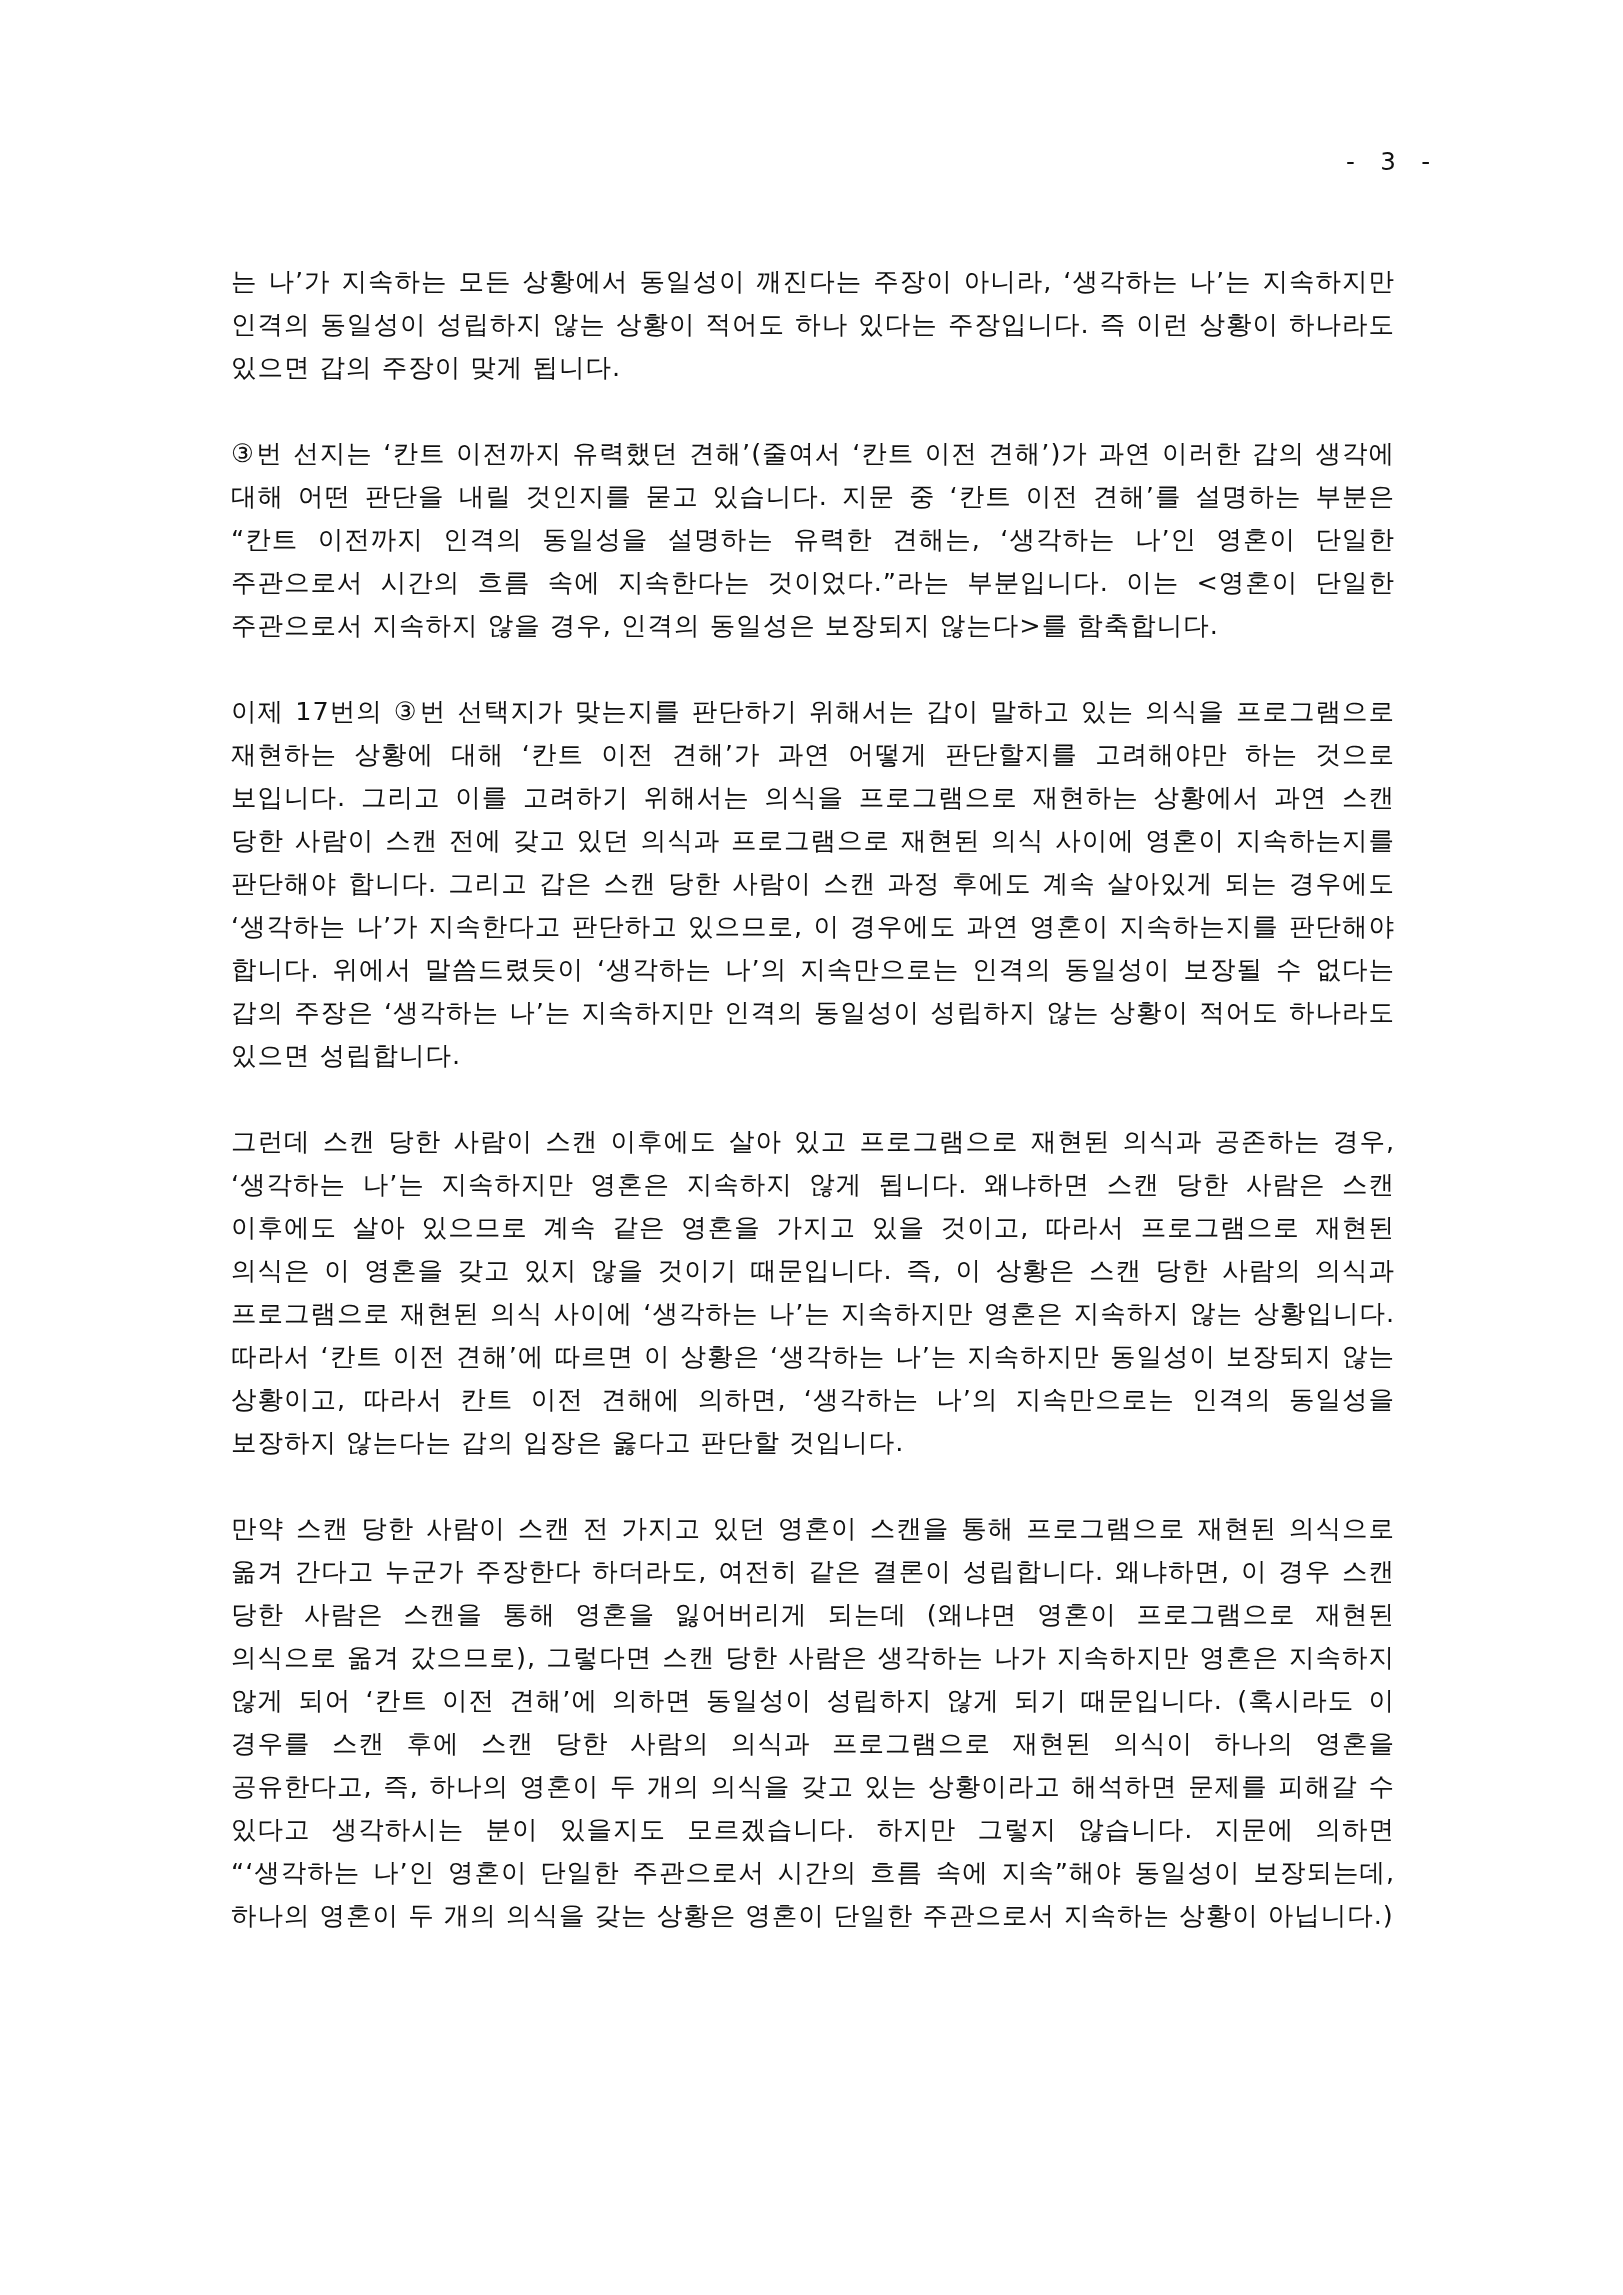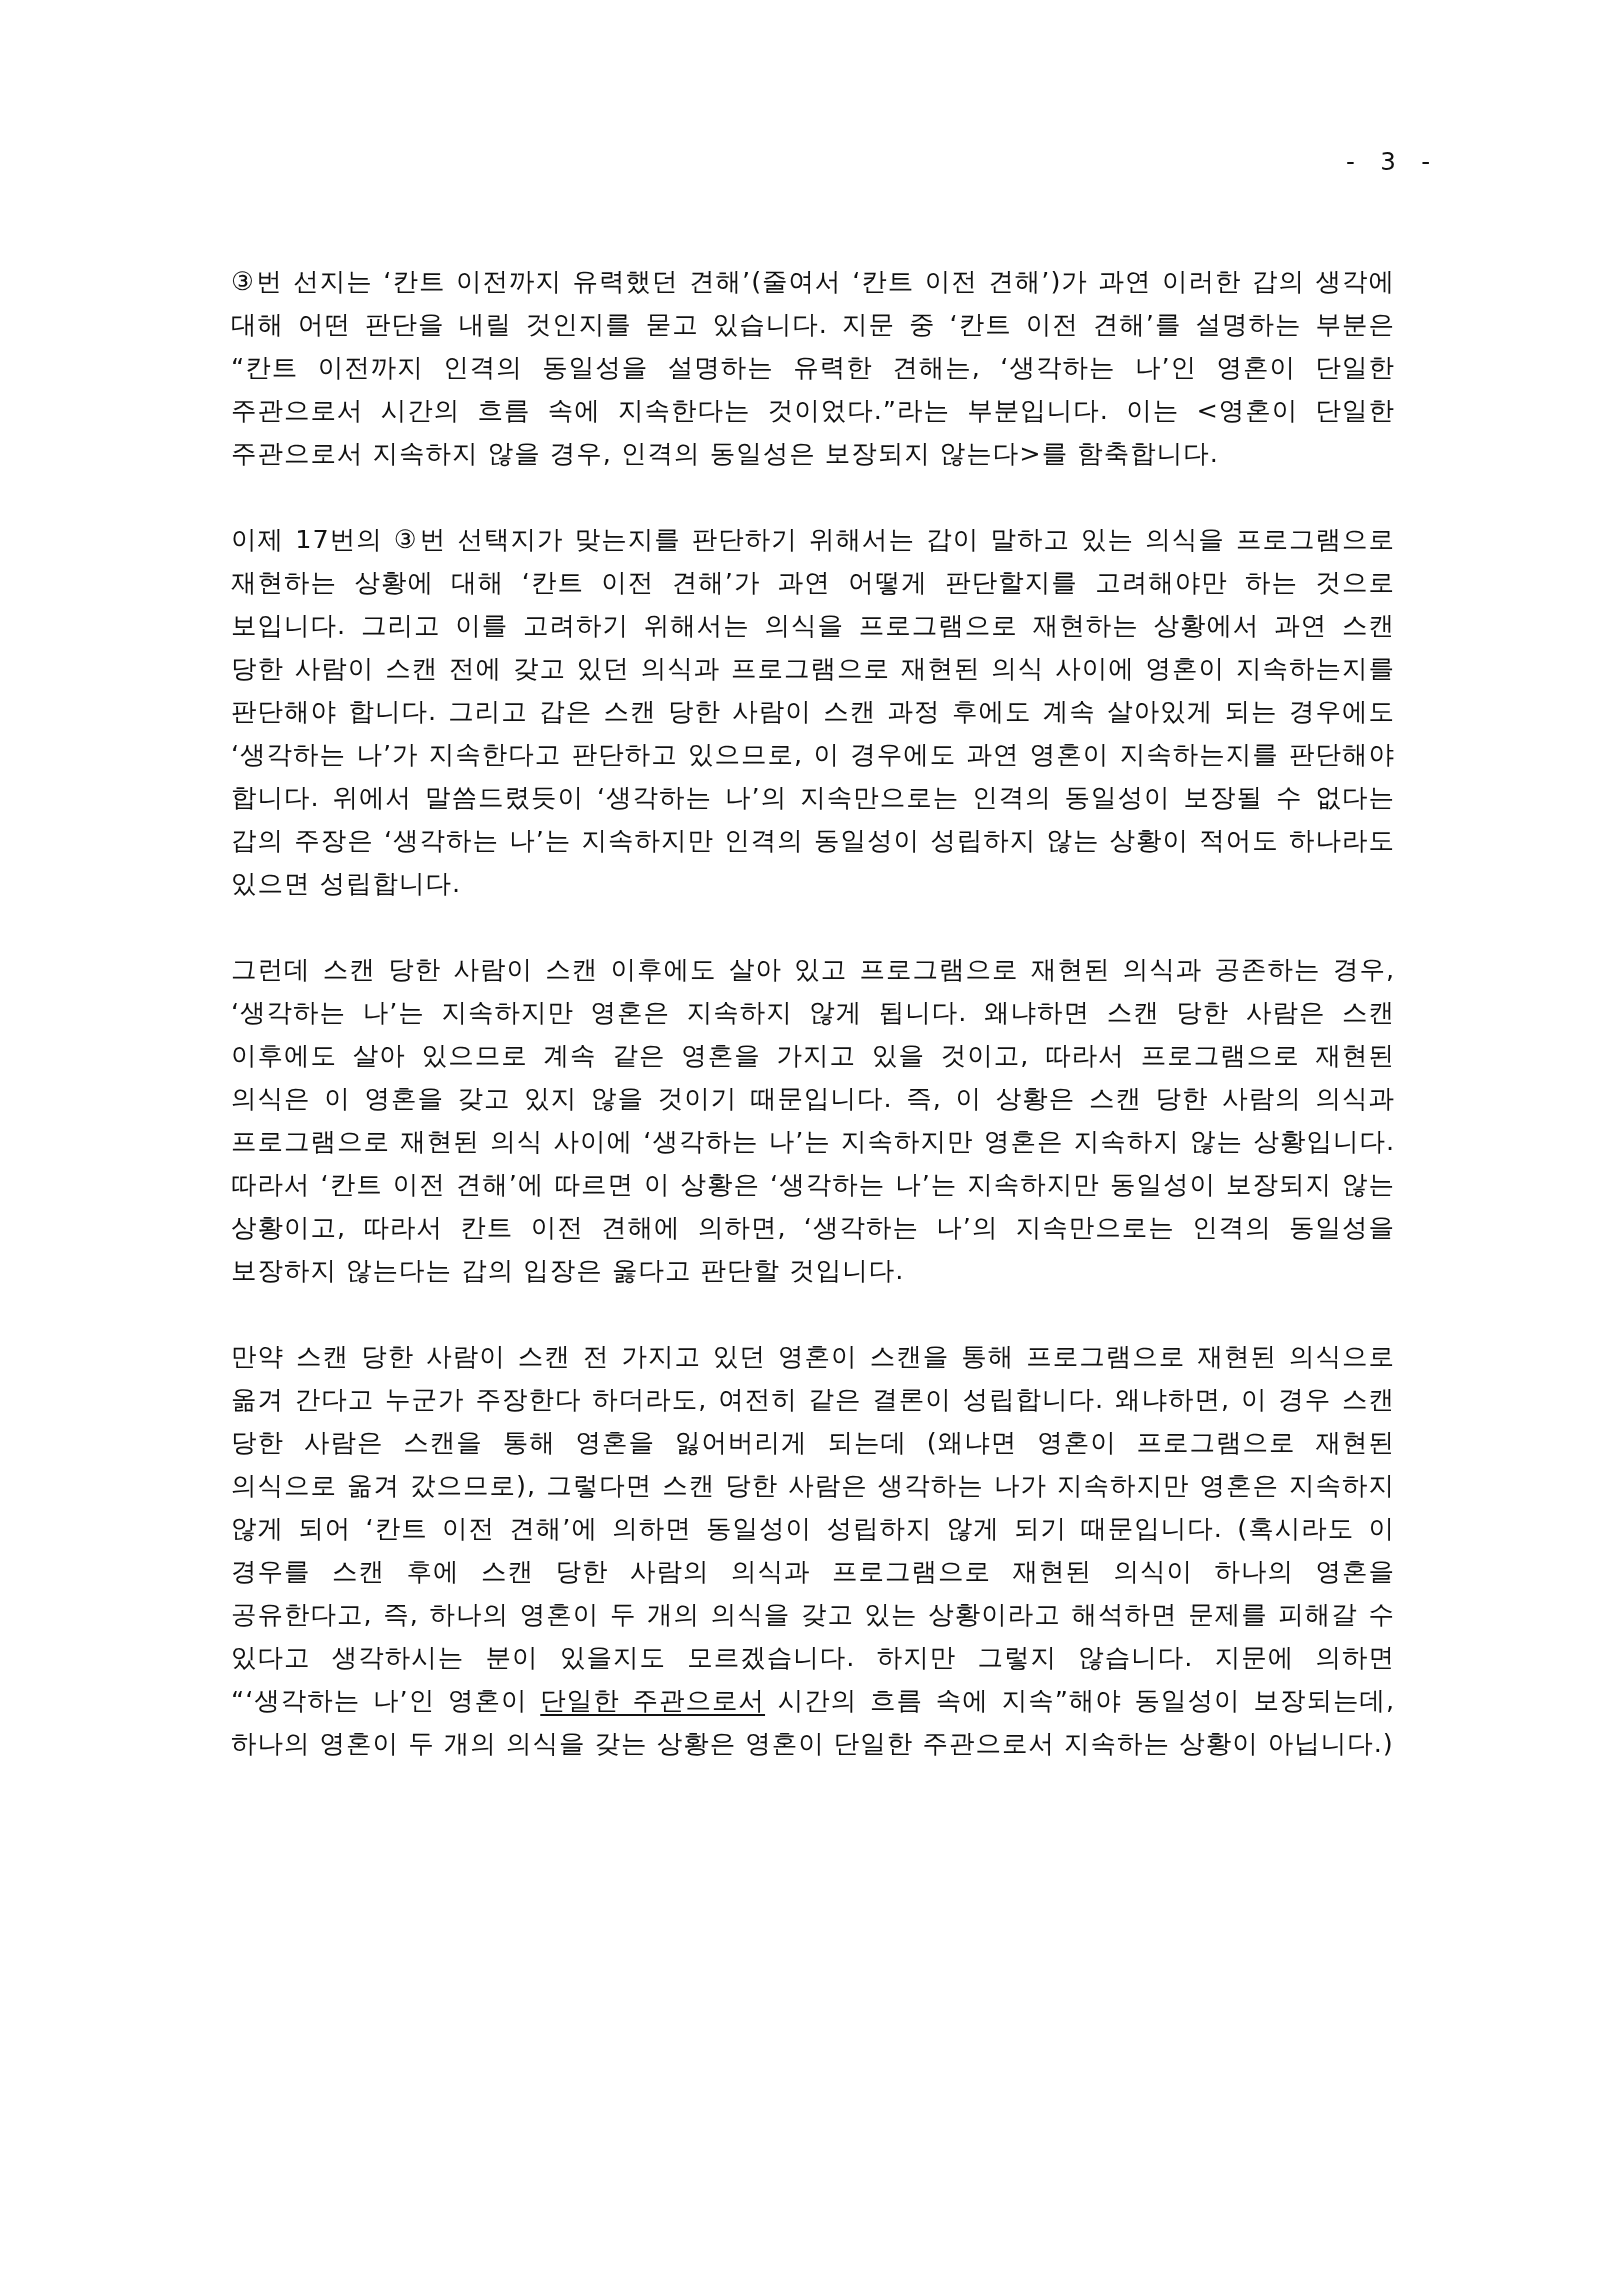--- a/index.html
+++ b/index.html
@@ -12,26 +12,27 @@
     position: absolute; top: 147px; left: 1346px;
     font-size: 24.6px; letter-spacing: 8.8px;
   }
   .content {
     position: absolute; top: 260px; left: 231px; width: 1164px;
   }
   .para {
     font-size: 25.5px; line-height: 43px; margin: 0 0 43px 0;
     text-align: justify; word-break: keep-all; letter-spacing: 1px;
   }
-  .u { text-decoration: underline; text-underline-offset: 4.9px; text-decoration-thickness: 2px; }
+  .u { text-underline-offset: 4.9px; text-decoration-thickness: 2px; }
 </style>
 </head>
 <body>
 
 <div class="page-number">- 3 -</div>
 
 <div class="content">
+  <p class="para">는 나’가 지속하는 모든 상황에서 동일성이 깨진다는 주장이 아니라, ‘생각하는 나’는 지속하지만 인격의 동일성이 성립하지 않는 상황이 적어도 하나 있다는 주장입니다. 즉 이런 상황이 하나라도 있으면 갑의 주장이 맞게 됩니다.</p>
   <p class="para">③번 선지는 ‘칸트 이전까지 유력했던 견해’(줄여서 ‘칸트 이전 견해’)가 과연 이러한 갑의 생각에 대해 어떤 판단을 내릴 것인지를 묻고 있습니다. 지문 중 ‘칸트 이전 견해’를 설명하는 부분은 “칸트 이전까지 인격의 동일성을 설명하는 유력한 견해는, ‘생각하는 나’인 영혼이 단일한 주관으로서 시간의 흐름 속에 지속한다는 것이었다.”라는 부분입니다. 이는 &lt;영혼이 단일한 주관으로서 지속하지 않을 경우, 인격의 동일성은 보장되지 않는다&gt;를 함축합니다.</p>
   <p class="para">이제 17번의 ③번 선택지가 맞는지를 판단하기 위해서는 갑이 말하고 있는 의식을 프로그램으로 재현하는 상황에 대해 ‘칸트 이전 견해’가 과연 어떻게 판단할지를 고려해야만 하는 것으로 보입니다. 그리고 이를 고려하기 위해서는 의식을 프로그램으로 재현하는 상황에서 과연 스캔 당한 사람이 스캔 전에 갖고 있던 의식과 프로그램으로 재현된 의식 사이에 영혼이 지속하는지를 판단해야 합니다. 그리고 갑은 스캔 당한 사람이 스캔 과정 후에도 계속 살아있게 되는 경우에도 ‘생각하는 나’가 지속한다고 판단하고 있으므로, 이 경우에도 과연 영혼이 지속하는지를 판단해야 합니다. 위에서 말씀드렸듯이 ‘생각하는 나’의 지속만으로는 인격의 동일성이 보장될 수 없다는 갑의 주장은 ‘생각하는 나’는 지속하지만 인격의 동일성이 성립하지 않는 상황이 적어도 하나라도 있으면 성립합니다.</p>
   <p class="para">그런데 스캔 당한 사람이 스캔 이후에도 살아 있고 프로그램으로 재현된 의식과 공존하는 경우, ‘생각하는 나’는 지속하지만 영혼은 지속하지 않게 됩니다. 왜냐하면 스캔 당한 사람은 스캔 이후에도 살아 있으므로 계속 같은 영혼을 가지고 있을 것이고, 따라서 프로그램으로 재현된 의식은 이 영혼을 갖고 있지 않을 것이기 때문입니다. 즉, 이 상황은 스캔 당한 사람의 의식과 프로그램으로 재현된 의식 사이에 ‘생각하는 나’는 지속하지만 영혼은 지속하지 않는 상황입니다. 따라서 ‘칸트 이전 견해’에 따르면 이 상황은 ‘생각하는 나’는 지속하지만 동일성이 보장되지 않는 상황이고, 따라서 칸트 이전 견해에 의하면, ‘생각하는 나’의 지속만으로는 인격의 동일성을 보장하지 않는다는 갑의 입장은 옳다고 판단할 것입니다.</p>
   <p class="para"><span>만약 스캔 당한 사람이 스캔 전 가지고 있던 영혼이 스캔을 통해 프로그램으로 재현된 의식으로 옮겨 간다고 누군가 주장한다 하더라도, 여전히 같은 결론이 성립합니다. 왜냐하면, 이 경우 스캔 당한 사람은 스캔을 통해 영혼을 잃어버리게 되는데 (왜냐면 영혼이 프로그램으로 재현된 의식으로 옮겨 갔으므로), 그렇다면 스캔 당한 사람은 생각하는 나가 지속하지만 영혼은 지속하지 않게 되어 ‘칸트 이전 견해’에 의하면 동일성이 성립하지 않게 되기 때문입니다. (혹시라도 이 경우를 스캔 후에 스캔 당한 사람의 의식과 프로그램으로 재현된 의식이 하나의 영혼을 공유한다고, 즉, 하나의 영혼이 두 개의 의식을 갖고 있는 상황이라고 해석하면 문제를 피해갈 수 있다고 생각하시는 분이 있을지도 모르겠습니다. 하지만 그렇지 않습니다. 지문에 의하면 “‘생각하는 나’인 영혼이 </span><span class="u">단일한 주관으로서</span><span> 시간의 흐름 속에 지속”해야 동일성이 보장되는데, 하나의 영혼이 두 개의 의식을 갖는 상황은 영혼이 단일한 주관으로서 지속하는 상황이 아닙니다.)</span></p>
 </div>
 
 
 </body></html>

